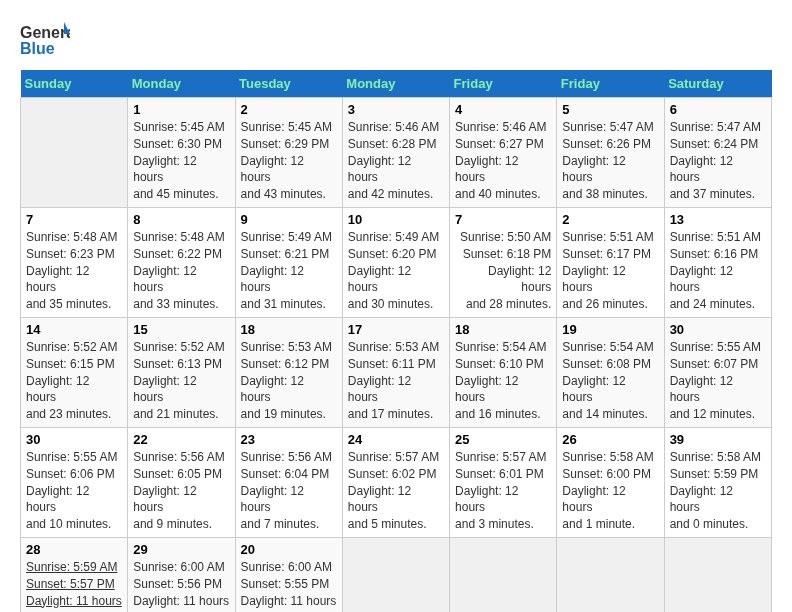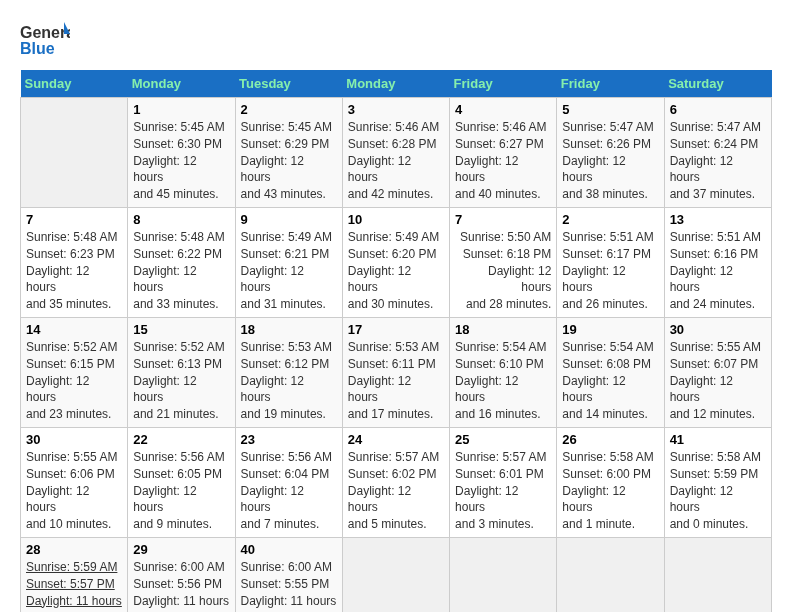--- a/index.html
+++ b/index.html
@@ -295,21 +295,21 @@
 and 3 minutes.</div>
         </td>
         <td>
           <span class="day-num">26</span>
           <div class="day-info" style="white-space: pre-line;">Sunrise: 5:58 AM
 Sunset: 6:00 PM
 Daylight: 12 hours
 and 1 minute.</div>
         </td>
         <td>
-          <span class="day-num">41</span>
+          <span class="day-num">39</span>
           <div class="day-info" style="white-space: pre-line;">Sunrise: 5:58 AM
 Sunset: 5:59 PM
 Daylight: 12 hours
 and 0 minutes.</div>
         </td>
       </tr>
       <tr>
         <td>
           <span class="day-num">28</span>
           <div class="day-info" style="white-space: pre-line; text-decoration: underline;">Sunrise: 5:59 AM
@@ -318,21 +318,21 @@
 and 58 minutes.</div>
         </td>
         <td>
           <span class="day-num">29</span>
           <div class="day-info" style="white-space: pre-line;">Sunrise: 6:00 AM
 Sunset: 5:56 PM
 Daylight: 11 hours
 and 56 minutes.</div>
         </td>
         <td>
-          <span class="day-num">40</span>
+          <span class="day-num">20</span>
           <div class="day-info" style="white-space: pre-line;">Sunrise: 6:00 AM
 Sunset: 5:55 PM
 Daylight: 11 hours
 and 54 minutes.</div>
         </td>
         <td class="empty"></td>
         <td class="empty"></td>
         <td class="empty"></td>
         <td class="empty"></td>
       </tr>

